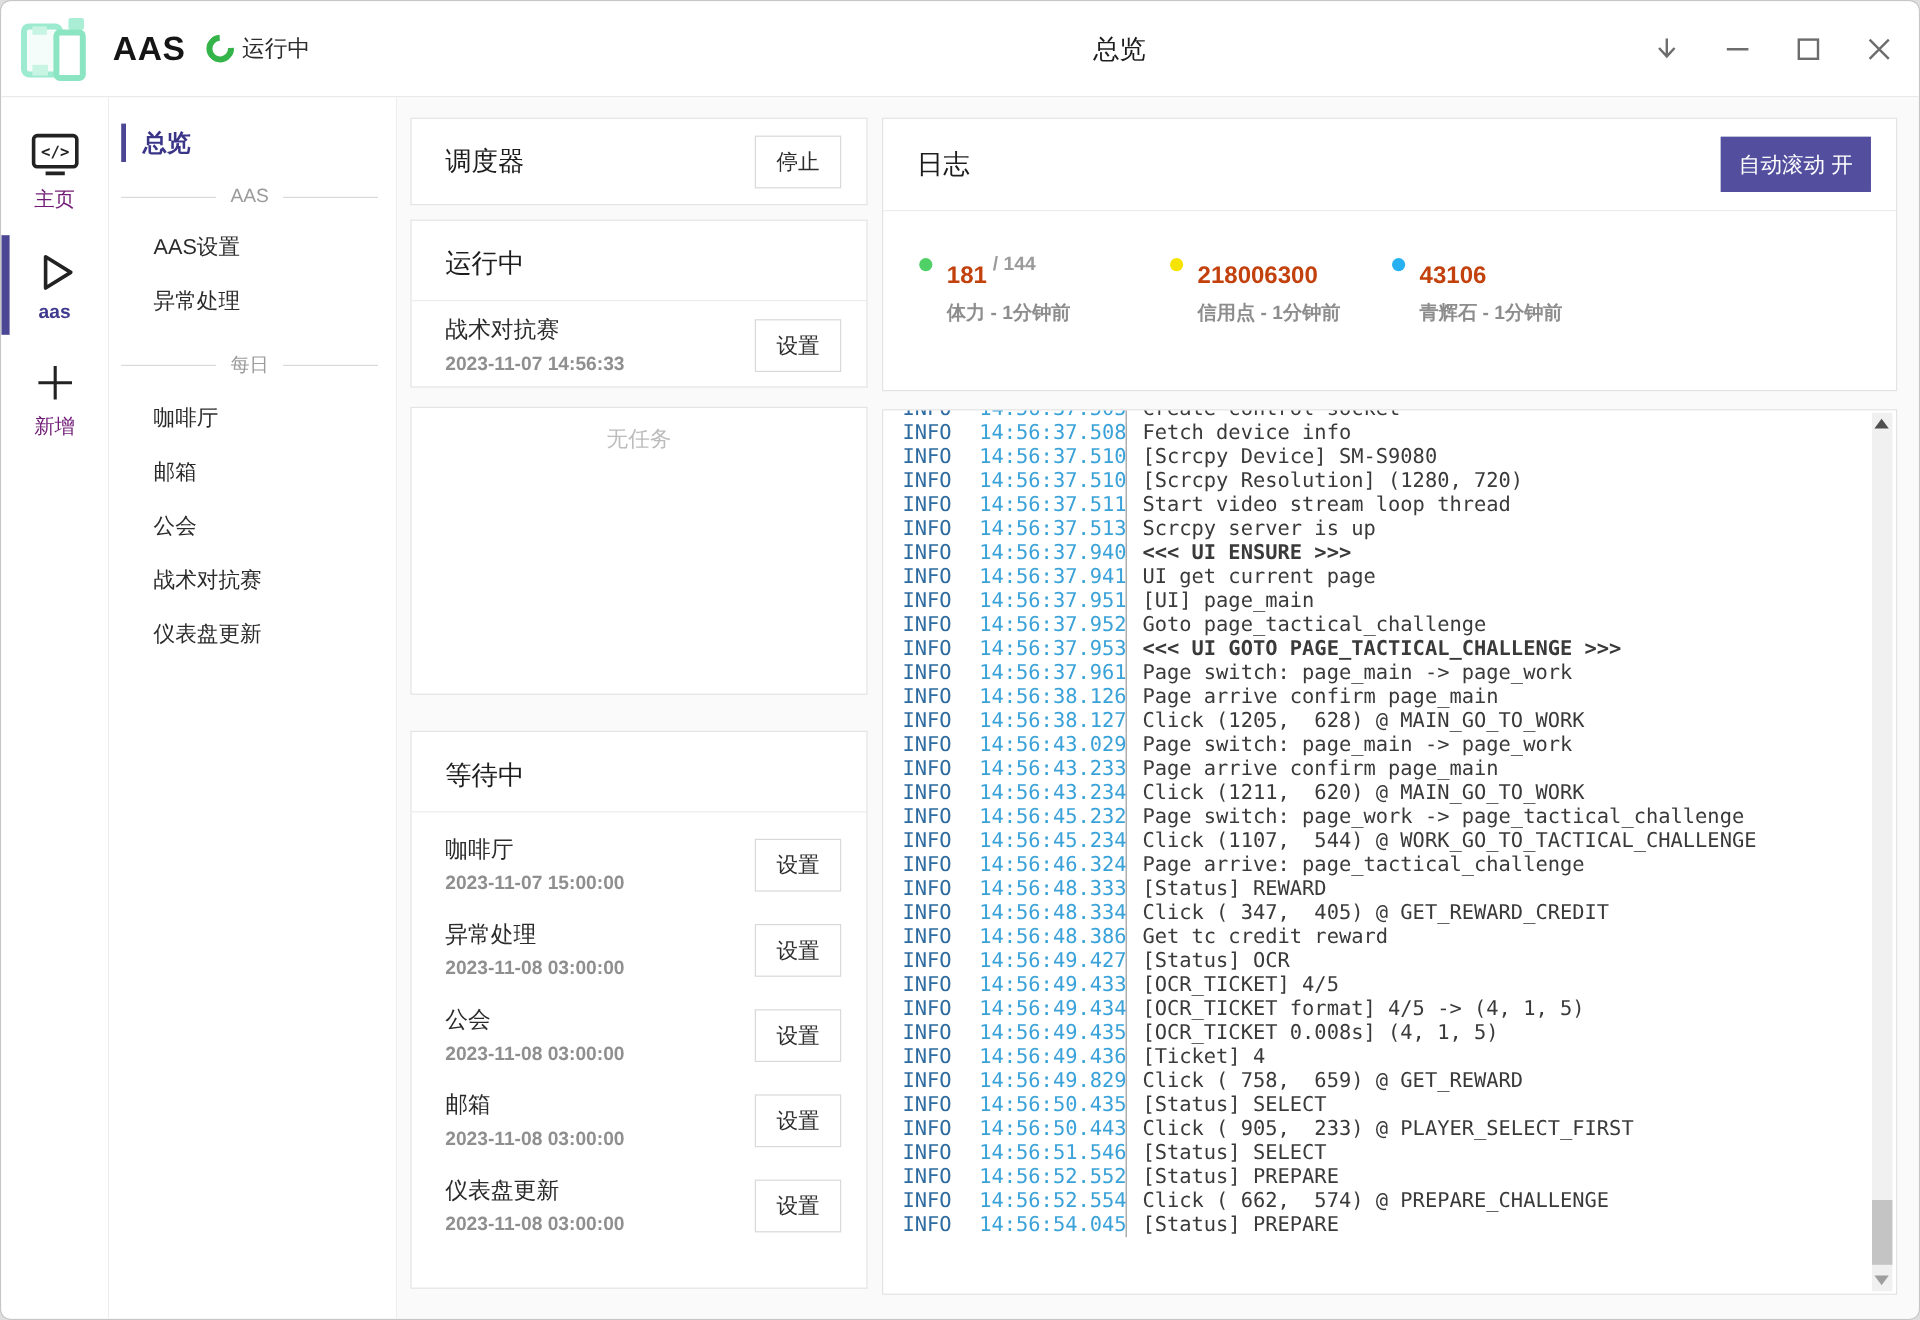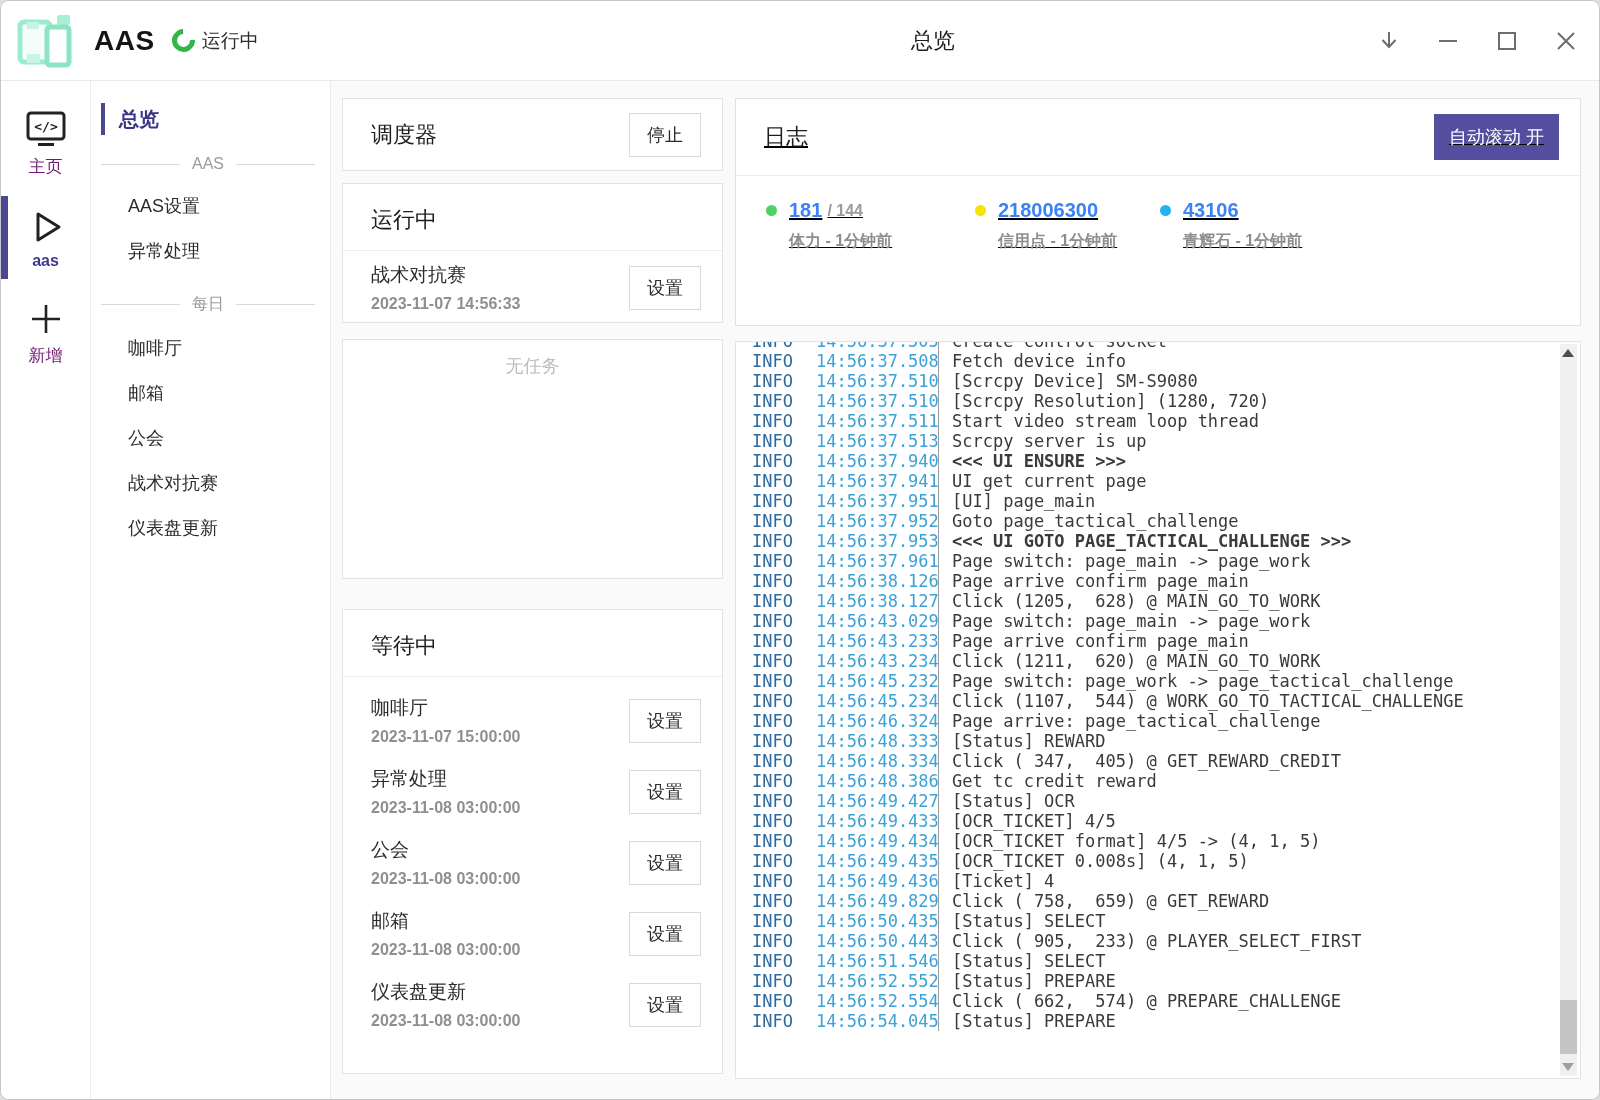--- a/index.html
+++ b/index.html
@@ -52,30 +52,30 @@
   .task-row { display:flex; align-items:center; justify-content:space-between; padding:11px 21px 9px 28px; }
   .task-name { font-size:19px; color:#2b2b2b; }
   .task-time { font-size:16px; color:#8f8f8f; font-weight:bold; margin-top:7px; }
 
   .queue-card { height:240px; margin-top:16px; }
   .queue-empty { text-align:center; color:#bcbcbc; font-size:18px; padding-top:14px; }
 
   .waiting-card { height:465px; margin-top:30px; }
   .waiting-list { padding-top:7px; }
 
-  .log-head-card { height:228px;text-decoration:underline; }
+  .log-head-card { height:228px; }
   .log-head-row { display:flex; align-items:center; justify-content:space-between; padding:15px 21px 15px 28px; border-bottom:1px solid #ececec; }
   .autoscroll-btn { background:var(--purple-btn,#534f9e); color:#fff; border:1px solid var(--purple-btn,#534f9e); font-size:18px; padding:10px 14px; cursor:pointer; font-family:inherit; }
   .stats-row { display:flex; padding:23px 0 0 30px; }
   .stat { white-space:nowrap; }
   .stat:nth-child(1){ width:209px; }
   .stat:nth-child(2){ width:185px; }
   .stat-value-row { display:flex; align-items:center; }
   .dot { width:11px; height:11px; border-radius:50%; margin-right:12px; }
-  .stat-value { font-size:20px; font-weight:bold; color:#3b82f6; }
+  .stat-value { font-size:20px; font-weight:bold; color:#c2410c;margin-top:20px; }
   .stat-suffix { font-size:16px; color:#9b9b9b; margin-left:5px; font-weight:bold; }
   .stat-label { font-size:16px; color:#8d8d8d; font-weight:bold; margin:9px 0 0 23px; }
 
   .log-card { flex:1; margin-top:15px; position:relative; overflow:hidden; }
   .log-lines { margin-top:-11px; }
   .log-line { display:flex; height:20px; line-height:20px; font-family:"DejaVu Sans Mono", monospace; font-size:17px; white-space:pre; }
   .log-line .lvl { width:80px; padding-left:16px; color:var(--lvl-color,#2d6a9f); }
   .log-line .time { width:122px; color:var(--time-color,#3aa2d9); }
   .log-line .msg { border-left:1px solid #9a9a9a; padding-left:13px; color:var(--msg-color,#3a3a3a); }
   .log-line .msg.bold { font-weight:bold; }

